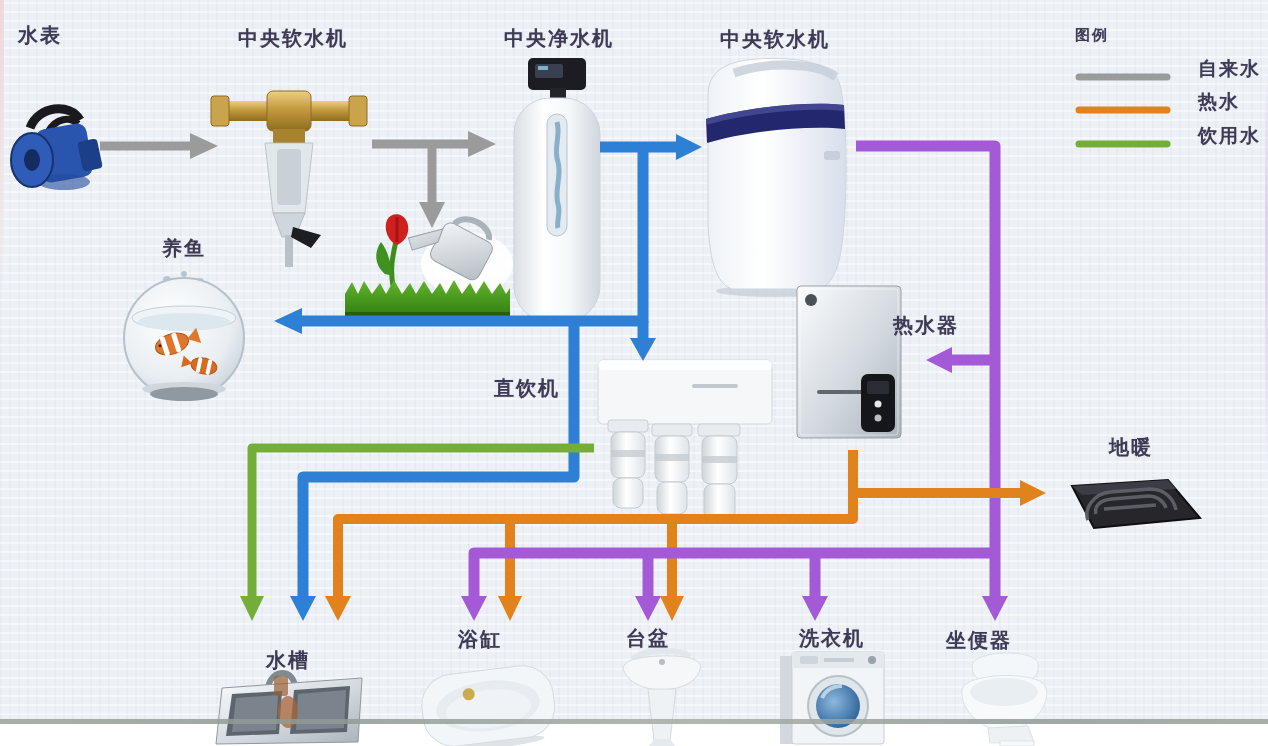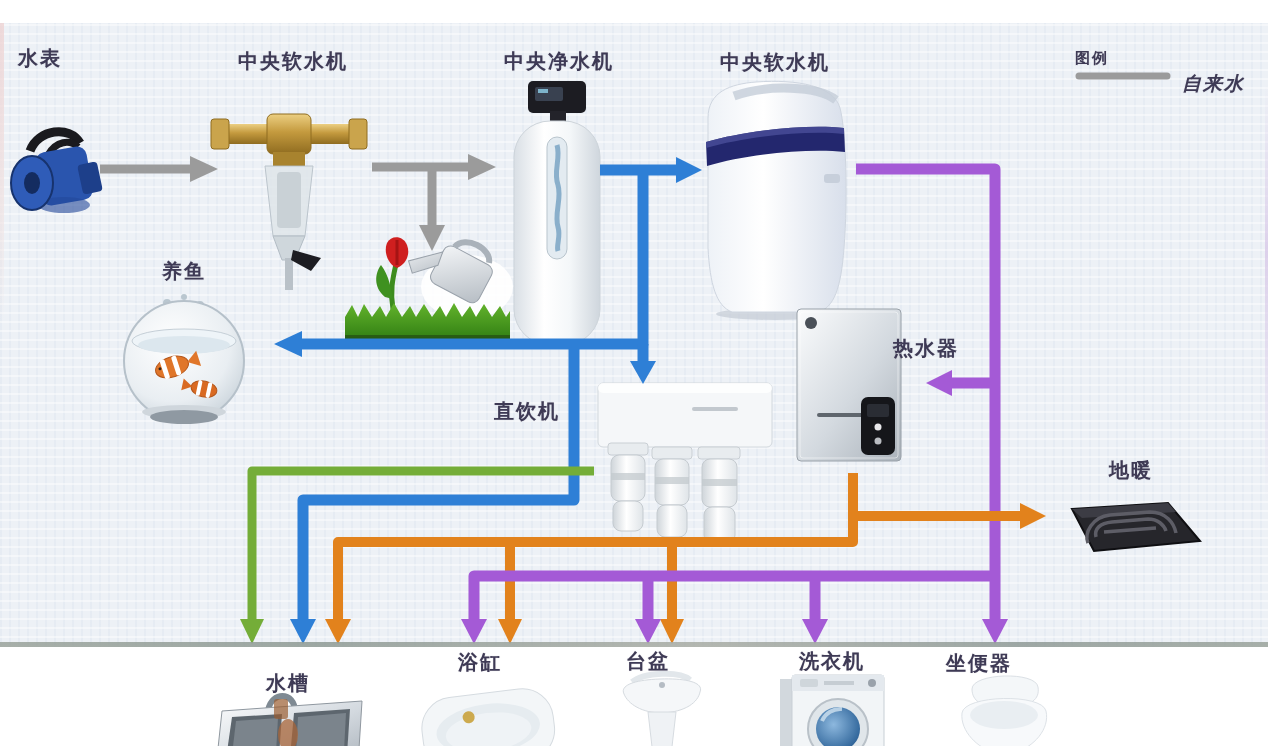--- a/index.html
+++ b/index.html
@@ -1,40 +1,39 @@
 <!DOCTYPE html>
 <html><head>
 <meta charset="utf-8">
 <style>
   html,body{margin:0;padding:0;}
   body{
     width:1268px;height:746px;overflow:hidden;
     font-family:"DejaVu Sans","Liberation Sans",sans-serif;
   }
   .stage{
-    position:relative;width:1268px;height:624px;
+    position:relative;width:1268px;height:724px;
     background-color:#edf1f6;
     background-image:
       repeating-linear-gradient(0deg, rgba(255,255,255,.45) 0 2px, rgba(255,255,255,0) 2px 9px),
       repeating-linear-gradient(90deg, rgba(205,216,232,.22) 0 2px, rgba(205,216,232,0) 2px 9px);
-    margin-top: 23px;
   }
   .art{position:absolute;left:0;top:0;}
   .lbl{
     position:absolute;
     font-size:20px;font-weight:bold;color:#3e3a55;
     letter-spacing:2px;white-space:nowrap;line-height:1.1;
     text-shadow:0 0 1px rgba(62,58,85,.25);
   }
   .legend{position:absolute;left:1075px;top:26px;}
   .legend-title{
     font-size:15px;font-weight:bold;color:#3e3a55;letter-spacing:2px;
     margin-bottom:3px;text-shadow:0 0 1px rgba(62,58,85,.25);
   }
-  .legend-row{display:flex;align-items:flex-start;gap:11px;height:33.5px;font-style:italic;}
+  .legend-row{display:flex;align-items:flex-end;gap:27px;height:33.5px;}
   .legend-row .txt{
     font-size:19px;font-weight:bold;color:#3e3a55;letter-spacing:2px;
     white-space:nowrap;text-shadow:0 0 1px rgba(62,58,85,.25);
   }
   .edge-bottom{
     position:absolute;left:0;bottom:0;width:1268px;height:5px;
     background:linear-gradient(90deg,#9aa39b,#8e9a94 25%,#a8aca4 55%,#8f9a96 80%,#9aa39b);
     opacity:.85;
   }
   .edge-left{
@@ -347,19 +346,31 @@
 
     <div class="legend-row">
       <svg width="96" height="10" color="#9b9b9b">
         <line x1="4" y1="5" x2="92" y2="5" stroke="currentColor" stroke-width="7" stroke-linecap="round"></line>
       </svg>
       <span class="txt">自来水</span>
     </div>
 
 
 
-
+    <div class="legend-row">
+      <svg width="96" height="10" color="#e2821c">
+        <line x1="4" y1="5" x2="92" y2="5" stroke="currentColor" stroke-width="7" stroke-linecap="round"></line>
+      </svg>
+      <span class="txt">热水</span>
+    </div>
+
+    <div class="legend-row">
+      <svg width="96" height="10" color="#74ad38">
+        <line x1="4" y1="5" x2="92" y2="5" stroke="currentColor" stroke-width="7" stroke-linecap="round"></line>
+      </svg>
+      <span class="txt">饮用水</span>
+    </div>
   </div>
 
   <div class="edge-left"></div>
   <div class="edge-right"></div>
   <div class="edge-bottom"></div>
 </div>
 
 </body></html>

